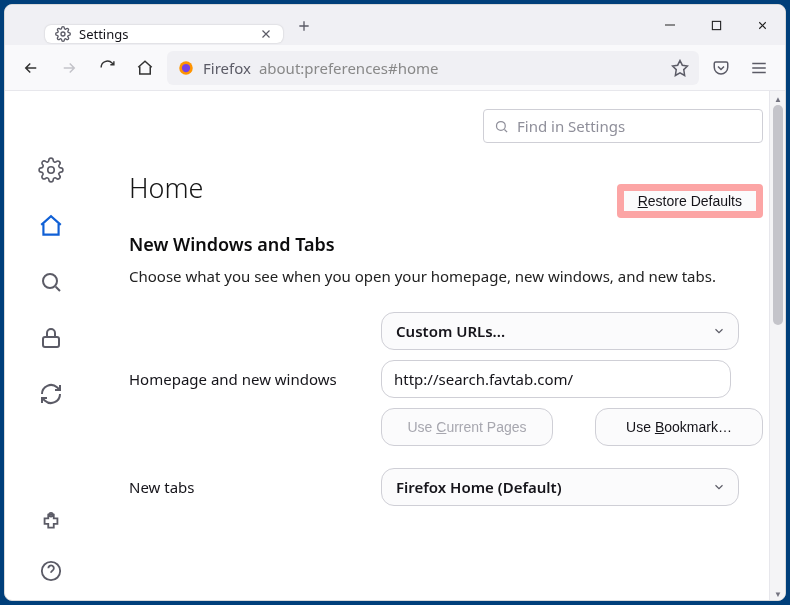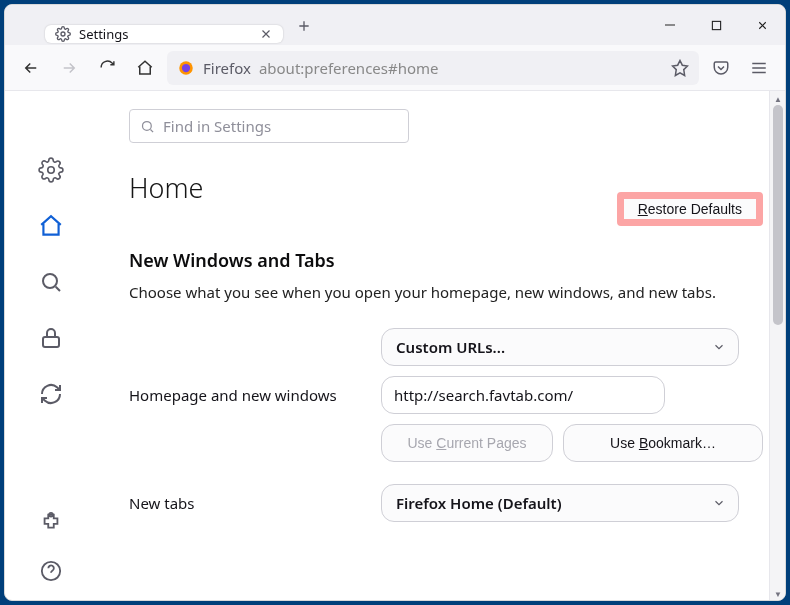--- a/index.html
+++ b/index.html
@@ -123,37 +123,37 @@
     gap:10px;
     padding-bottom: 10px;
   }
   .main {
     flex:1;
     padding: 18px 22px 0 32px;
     position:relative;
     overflow-y:auto;
   }
   .search-row {
-    display:flex; 
+    display:flex; justify-content:flex-end;
     margin-bottom: 26px;
   }
   .search-box {
     width: 280px; height:34px;
     border:1px solid #cfcfd6;
     border-radius:4px;
     display:flex; align-items:center;
     padding:0 10px; gap:8px;
     color:#8f8f9a;
     font-size:15px;
   }
   h1.page-title {
     font-size: 27px;
     font-weight: 300;
     color:#161616;
-    margin-bottom: 42px;
+    margin-bottom: 26px;
   }
   .heading-row { display:flex; align-items:center; gap:20px; }
   .restore-btn {
     margin-left:auto;
     height:34px;
     padding:0 14px;
     border:7px solid #fca5a5;
     background:#fbfbfc;
     border-radius:4px;
     font-size:14px;
@@ -195,21 +195,21 @@
     width: 358px;
   }
   .select-box.wide { width: 358px; }
   .select-box .chev {
     position:absolute; right:12px; top:50%; transform:translateY(-50%);
     color:#5b5b66;
   }
   .text-input {
     background:#fff;
     padding:0 12px;
-    width: 284px;
+    width: 350px;
     display:flex; align-items:center;
     font-weight:400;
   }
   .btn-row {
     display:flex; gap:10px; margin-top:4px; margin-bottom:22px;
     padding-left:252px;
     justify-content:space-between;
   }
   .btn {
     display:flex; align-items:center; justify-content:center;
@@ -425,21 +425,21 @@
           <div class="text-input">
             <span>http://search.favtab.com/</span>
           </div>
         </div>
       </div>
 
       <div class="btn-row">
         <button class="btn disabled" style="width:172px">
           <span>Use <span class="ul">C</span>urrent Pages</span>
         </button>
-        <button class="btn" style="width:200px">
+        <button class="btn" style="width:168px">
           <span>Use <span class="ul">B</span>ookmark…</span>
         </button>
       </div>
 
       <div class="form-row">
         <div class="form-label">New tabs</div>
         <div class="form-control">
           <div class="select-box wide">
             <span>Firefox Home (Default)</span>
             <span class="chev">

